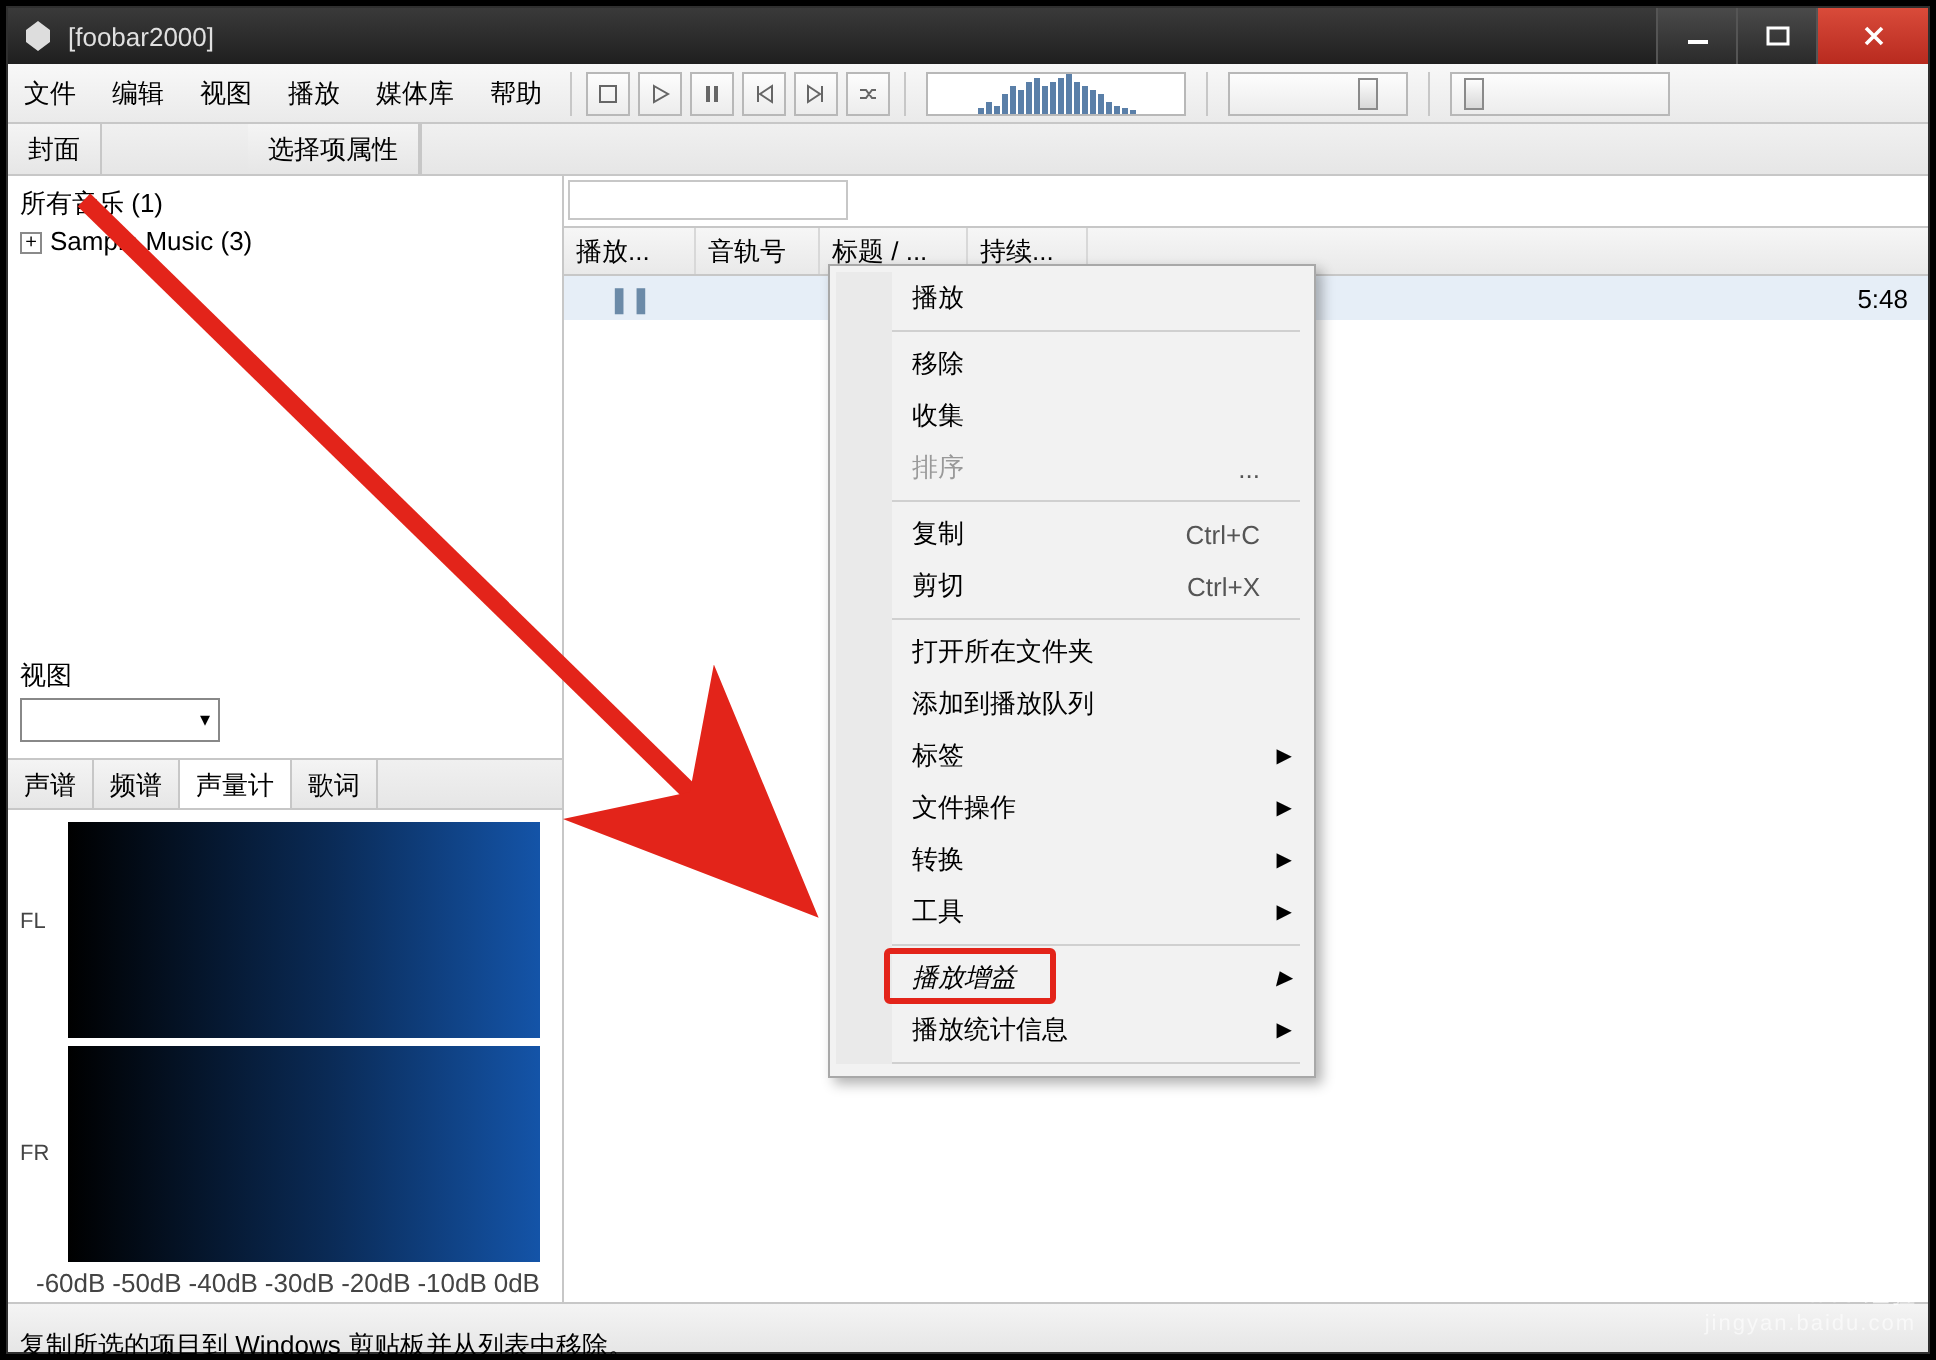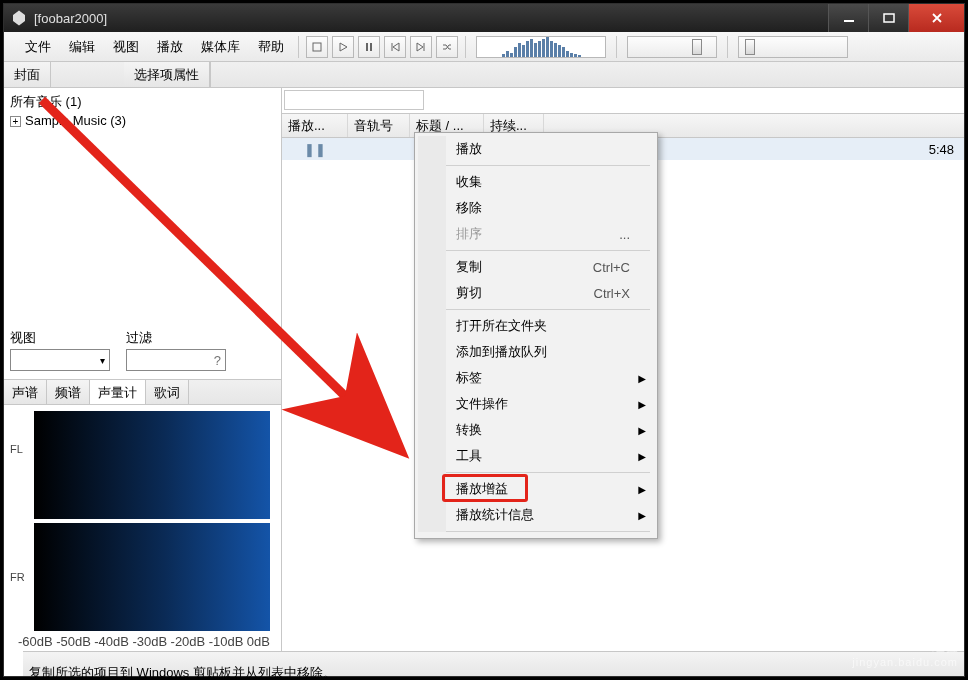--- a/index.html
+++ b/index.html
@@ -9,21 +9,21 @@
 
 .titlebar { height: 28px; background: linear-gradient(#3a3a3a, #1f1f1f); display: flex; align-items: center; color: #e0e0e0; }
 .titlebar .app-icon { width: 18px; height: 18px; margin: 0 6px; }
 .titlebar .title { flex: 1; font-size: 13px; }
 .win-btns { display: flex; height: 100%; }
 .win-btn { width: 40px; display: flex; align-items: center; justify-content: center; border-left: 1px solid #555; background: linear-gradient(#4a4a4a,#2a2a2a); }
 .win-btn.close { width: 56px; background: linear-gradient(#d94b3a,#b82a1f); }
 .win-btn svg { width: 14px; height: 12px; }
 
 
-.menubar { height: 30px; background: linear-gradient(#f8f8f8,#eaeaea); border-bottom: 1px solid #c7c7c7; display: flex; align-items: center; padding: 0 13px; gap: 2px; }
+.menubar { height: 30px; background: linear-gradient(#f8f8f8,#eaeaea); border-bottom: 1px solid #c7c7c7; display: flex; align-items: center; padding: 0 0; gap: 2px; }
 .menu-item { padding: 4px 8px; cursor: default; }
 .tb-sep { width:1px; height:22px; background:#c7c7c7; margin:0 4px;}
 .tb-btn { width: 22px; height: 22px; border: 1px solid #b8b8b8; background: linear-gradient(#fdfdfd,#ececec); display:flex; align-items:center; justify-content:center; margin:0 1px;}
 .tb-btn svg { width:12px; height:12px; }
 .vis-box { width:130px; height:22px; border:1px solid #b8b8b8; background:#fff; margin:0 4px; display:flex; align-items:flex-end; justify-content:center; gap:1px; padding:0 4px;}
 .vis-box .bar { width:3px; background:#5a7fa8; }
 .slider { width:90px; height:22px; border:1px solid #b8b8b8; background:linear-gradient(#fdfdfd,#ececec); position:relative; margin:0 4px;}
 .slider .thumb { position:absolute; top:2px; width:10px; height:16px; background:linear-gradient(#fdfdfd,#d8d8d8); border:1px solid #8a8a8a;}
 
 
@@ -72,21 +72,21 @@
 .ctx-item.disabled { color:#999; }
 .ctx-sep { height:1px; background:#d0d0d0; margin:3px 4px 3px 0;}
 .ctx-short { position:absolute; right:24px; color:#555;}
 .ctx-arrow { position:absolute; right:8px; font-size:10px;}
 .ctx-highlight { position:absolute; border:3px solid #e3241a; border-radius:3px; pointer-events:none;}
 
 
 .arrow-svg { position:absolute; left:32px; top:90px; width:400px; height:380px; z-index:40; pointer-events:none;}
 
 
-.statusbar { height:22px; background:linear-gradient(#f4f4f4,#e6e6e6); border-top:1px solid #c7c7c7; padding:12px 6px; font-size:13px;margin-left:19px;}
+.statusbar { height:22px; background:linear-gradient(#f4f4f4,#e6e6e6); border-top:1px solid #c7c7c7; padding:12px 6px; font-size:13px;}
 
 
 .watermark { position:absolute; right:10px; bottom:12px; color:rgba(255,255,255,0.6); font-size:22px; z-index:60; text-align:right;}
 .watermark .sub { font-size:11px; letter-spacing:1px;}
 </style>
 </head>
 <body>
 
 <div class="window">
 
@@ -202,33 +202,29 @@
           <span class="tree-exp">+</span><span>Sample Music (3)</span>
         </div>
       </div>
       <div class="view-filter">
         <div class="vf-col">
           <label>视图</label>
           <div class="combo">
               <span class="arrow">▾</span>
             </div>
         </div>
-        <div class="vf-col">
-          <label>过滤</label>
-          <input class="textinput" placeholder="?" style="">
-        </div>
       </div>
       <div class="left-tabs">
         <div class="ltab">声谱</div>
         <div class="ltab">频谱</div>
         <div class="ltab active">声量计</div>
         <div class="ltab">歌词</div>
       </div>
       <div class="vu-panel">
-        <div class="vu-lbl" style="top:38px">FL</div>
+        <div class="vu-lbl" style="top:50px">FL</div>
         <div class="vu-box"></div>
         <div class="vu-lbl" style="top:166px">FR</div>
         <div class="vu-box vu-box2"></div>
         <div class="db-scale">
           <span>-60dB</span>
           <span>-50dB</span>
           <span>-40dB</span>
           <span>-30dB</span>
           <span>-20dB</span>
           <span>-10dB</span>
@@ -264,24 +260,24 @@
   <div class="statusbar">复制所选的项目到 Windows 剪贴板并从列表中移除。</div>
 </div>
 
 <div class="ctx-menu">
   <div class="ctx-inner" id="ctx-inner">
       <div class="ctx-item">
         <span>播放</span>
       </div>
       <div class="ctx-sep"></div>
       <div class="ctx-item">
+        <span>移除</span>
+      </div>
+      <div class="ctx-item">
         <span>收集</span>
-      </div>
-      <div class="ctx-item">
-        <span>移除</span>
       </div>
       <div class="ctx-item disabled">
         <span>排序</span>
         <span class="ctx-short">...</span>
       </div>
       <div class="ctx-sep"></div>
       <div class="ctx-item">
         <span>复制</span>
         <span class="ctx-short">Ctrl+C</span>
       </div>
@@ -306,21 +302,21 @@
       </div>
       <div class="ctx-item">
         <span>转换</span>
         <span class="ctx-arrow">▶</span>
       </div>
       <div class="ctx-item">
         <span>工具</span>
         <span class="ctx-arrow">▶</span>
       </div>
       <div class="ctx-sep"></div>
-      <div class="ctx-item" style="position: relative;">
+      <div class="ctx-item" style="position: relative; font-style: italic;">
         <span>播放增益</span>
         <span class="ctx-arrow">▶</span>
         <div class="ctx-highlight" style="left: -4px; top: -2px; width: 86px; height: 28px;"></div>
       </div>
       <div class="ctx-item">
         <span>播放统计信息</span>
         <span class="ctx-arrow">▶</span>
       </div>
       <div class="ctx-sep"></div>
     </div>

